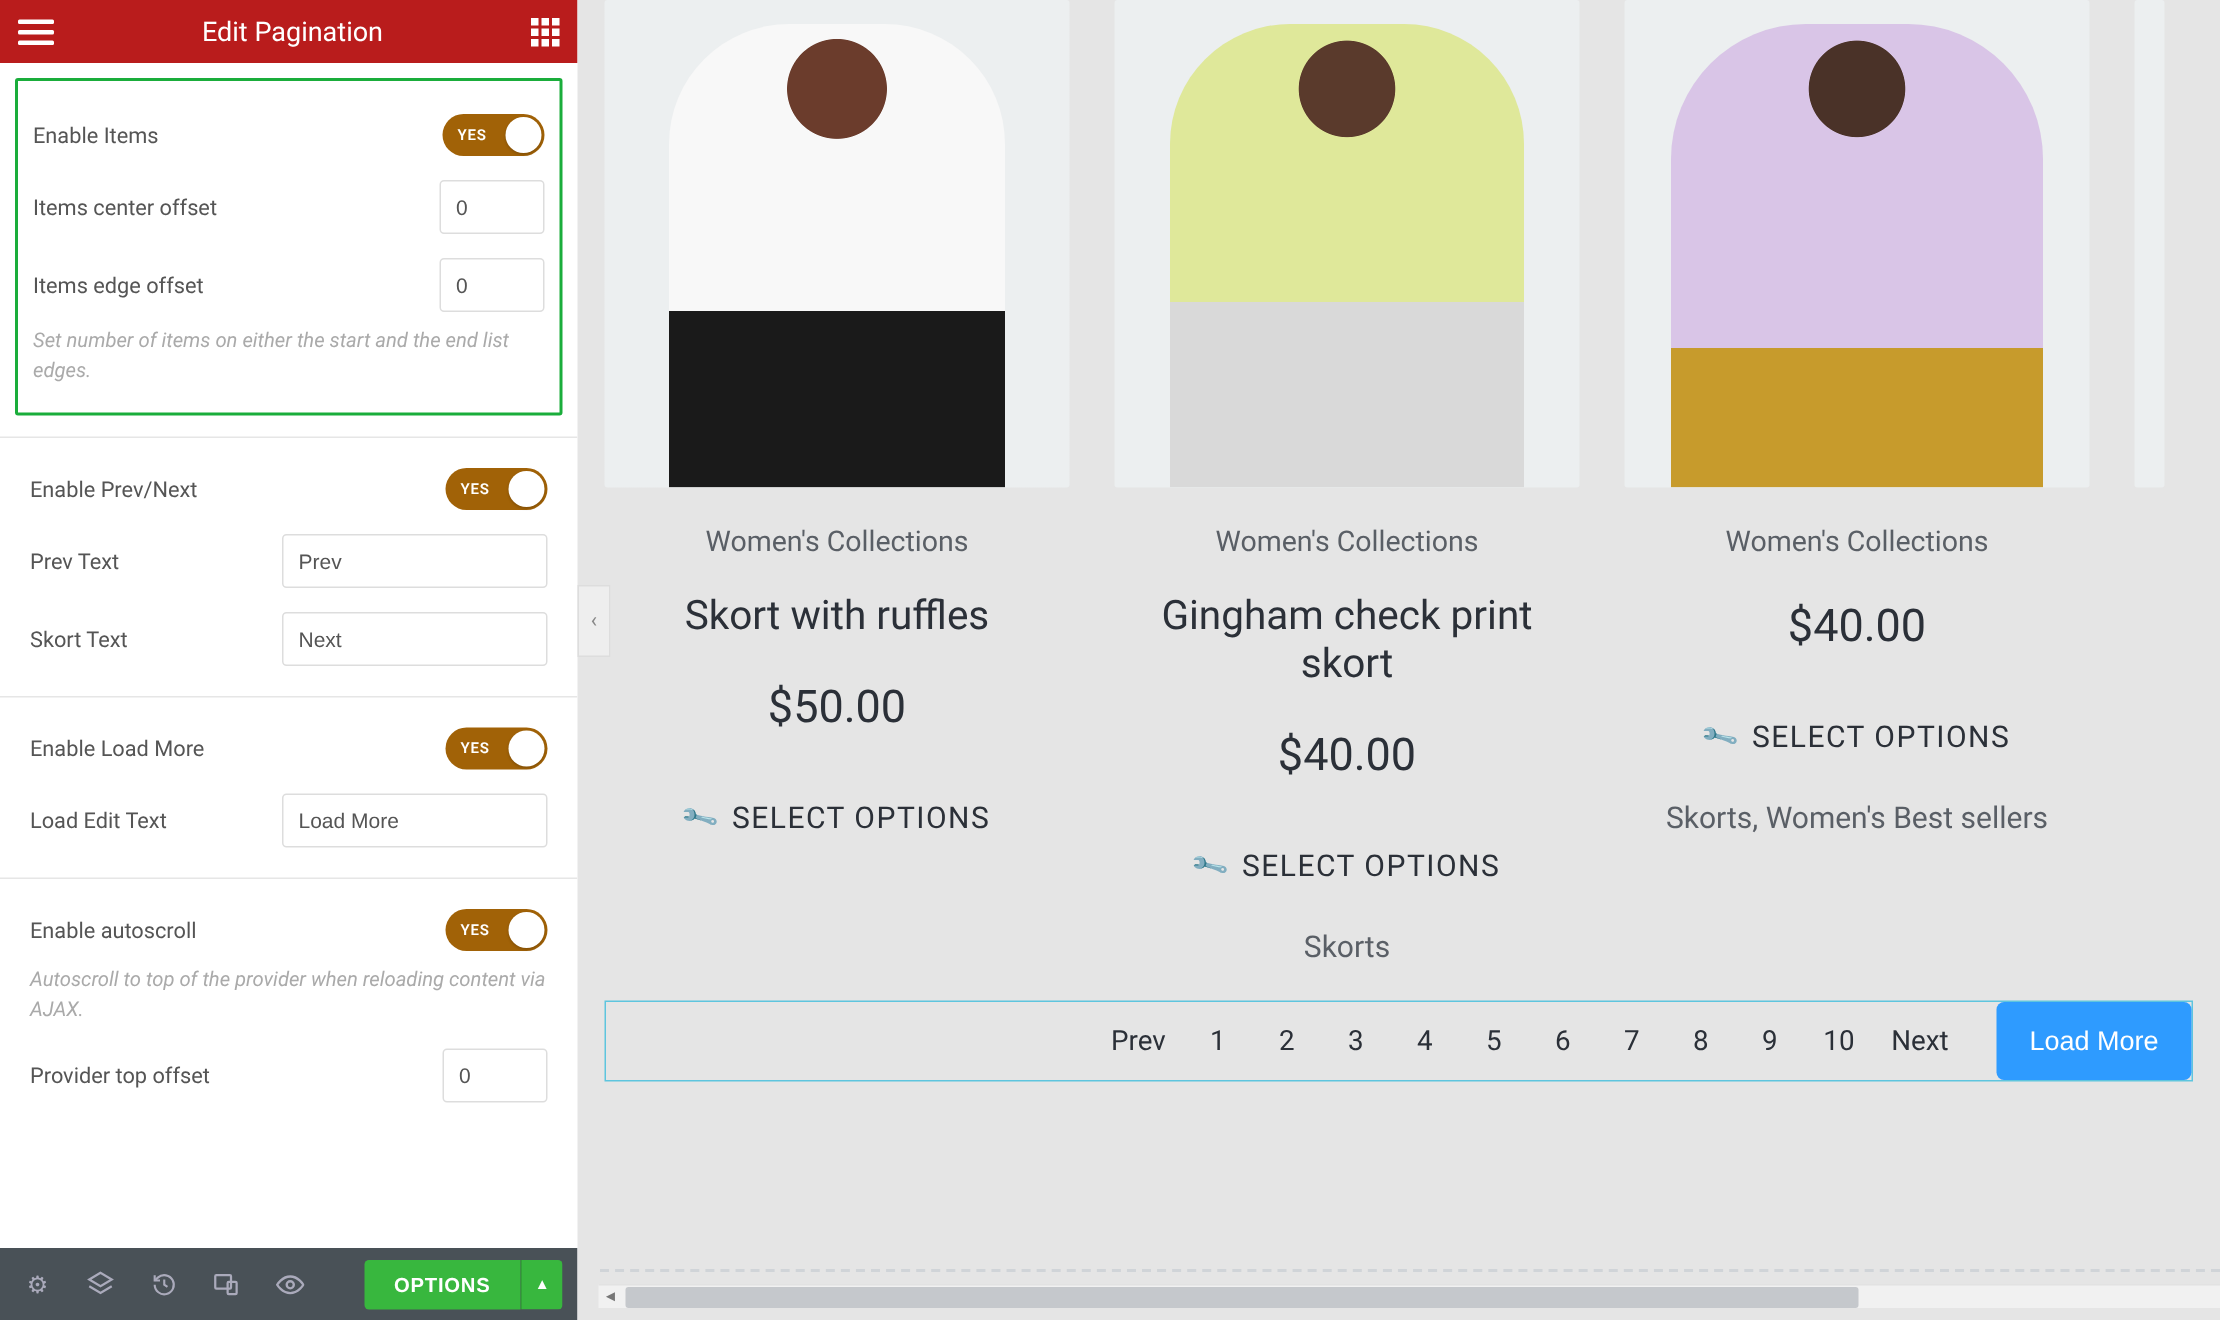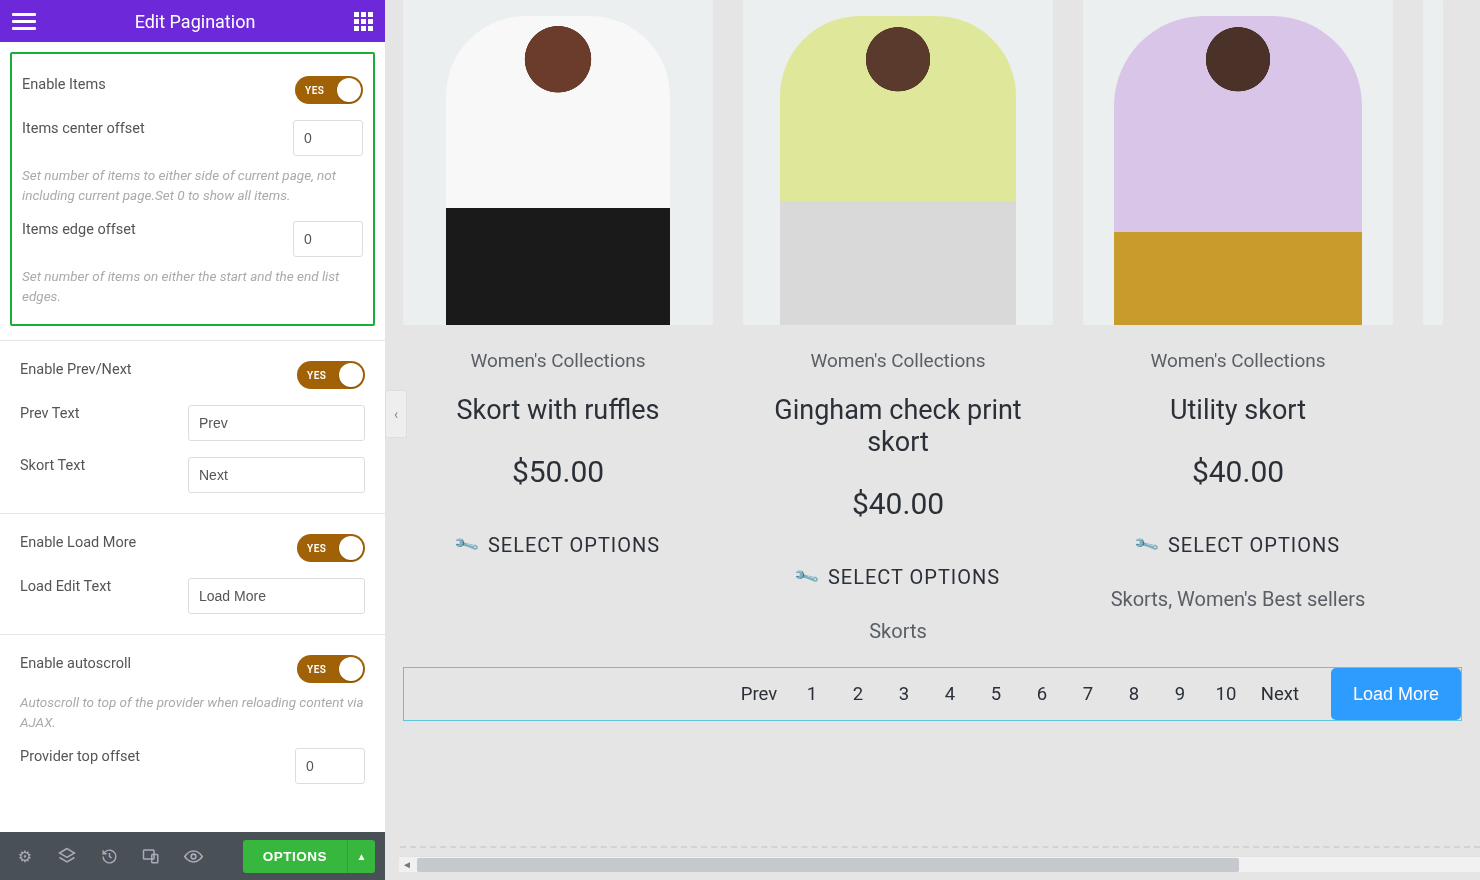--- a/index.html
+++ b/index.html
@@ -1,31 +1,31 @@
 <!DOCTYPE html>
 <html><head>
 <meta charset="utf-8">
 <style>
   * { box-sizing: border-box; margin: 0; padding: 0; }
   body { font-family: -apple-system, BlinkMacSystemFont, "Segoe UI", Roboto, sans-serif; width: 1480px; height: 880px; overflow: hidden; background: #fff; position: relative; }
   
   
   .sidebar { position: absolute; left: 0; top: 0; width: 385px; height: 100%; background: #fff; display: flex; flex-direction: column; }
-  .sidebar-header { background: #6d28d9; color: #fff; height: 42px; display: flex; align-items: center; justify-content: space-between; padding: 0 12px; }
+  .sidebar-header { background: #b91c1c; color: #fff; height: 42px; display: flex; align-items: center; justify-content: space-between; padding: 0 12px; }
   .sidebar-header .menu-btn { width: 24px; height: 24px; display: flex; flex-direction: column; justify-content: center; gap: 4px; cursor: pointer; }
   .sidebar-header .menu-btn span { display: block; height: 3px; background: #fff; border-radius: 1px; }
   .sidebar-header .title { font-size: 18px; font-weight: 400; }
   .sidebar-header .grid-btn { display: grid; grid-template-columns: repeat(3, 5px); grid-template-rows: repeat(3, 5px); gap: 2px; cursor: pointer; }
   .sidebar-header .grid-btn span { background: #fff; }
   
   .sidebar-body { flex: 1; overflow-y: auto; padding: 10px; }
   
   .highlight-box { border: 2px solid #1aad3b; border-radius: 2px; margin-bottom: 14px; padding: 14px 10px 10px; }
   
-  .control-row { display: flex; justify-content: space-between; padding: 8px 0; min-height: 44px; }
+  .control-row { display: flex; align-items: center; justify-content: space-between; padding: 8px 0; min-height: 44px; }
   .control-label { color: #555; font-size: 14.5px; }
   
   .toggle { position: relative; width: 68px; height: 28px; background: #a16207; border-radius: 14px; cursor: pointer; display: flex; align-items: center; }
   .toggle .yes { color: #fff; font-size: 10px; font-weight: 600; margin-left: 10px; letter-spacing: 0.5px; }
   .toggle .knob { position: absolute; right: 2px; top: 2px; width: 24px; height: 24px; background: #fff; border-radius: 50%; box-shadow: 0 1px 2px rgba(0,0,0,0.2); }
   
   .num-input, .text-input { border: 1px solid #ddd; border-radius: 3px; padding: 8px 10px; font-size: 14px; color: #555; width: 70px; height: 36px; }
   .text-input { width: 177px; }
   
   .help-text { color: #aaa; font-style: italic; font-size: 13.5px; line-height: 1.45; margin: 2px 0 8px; }
@@ -116,21 +116,20 @@
         <span class="control-label">Enable Items</span>
         <div class="toggle">
           <span class="yes">YES</span>
           <span class="knob"></span>
         </div>
       </div>
       <div class="control-row">
         <span class="control-label">Items center offset</span>
         <input class="num-input" value="0" style="">
       </div>
-      <div class="help-text">Set number of items to either side of current page, not including current page.Set 0 to show all items.</div>
       <div class="control-row">
         <span class="control-label">Items edge offset</span>
         <input class="num-input" value="0" style="">
       </div>
       <div class="help-text">Set number of items on either the start and the end list edges.</div>
     </div>
 
     <div class="section-sep"></div>
 
     <div class="inner-pad">
@@ -242,21 +241,20 @@
       <div class="price">$40.00</div>
       <div class="select">
           <span class="wrench">🔧</span>
           <span>SELECT OPTIONS</span>
         </div>
       <div class="tags">Skorts</div>
     </div>
     <div class="product">
       <div class="img p3"></div>
       <div class="cat">Women's Collections</div>
-      <div class="name">Utility skort</div>
       <div class="price">$40.00</div>
       <div class="select">
           <span class="wrench">🔧</span>
           <span>SELECT OPTIONS</span>
         </div>
       <div class="tags">Skorts, Women's Best sellers</div>
     </div>
     <div class="product extra">
       <div class="img p4"></div>
     </div>

